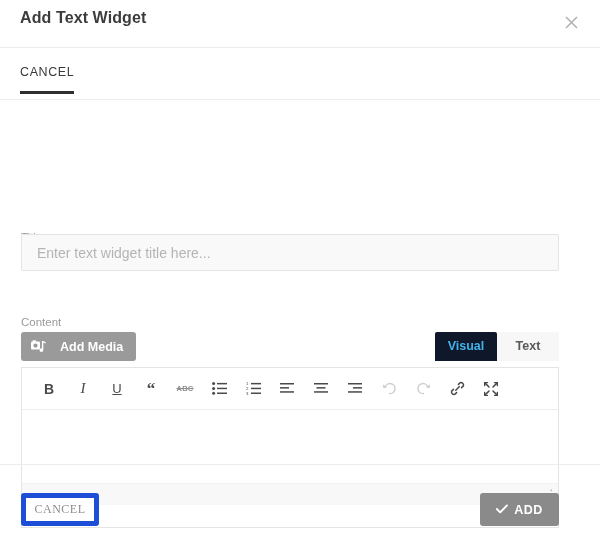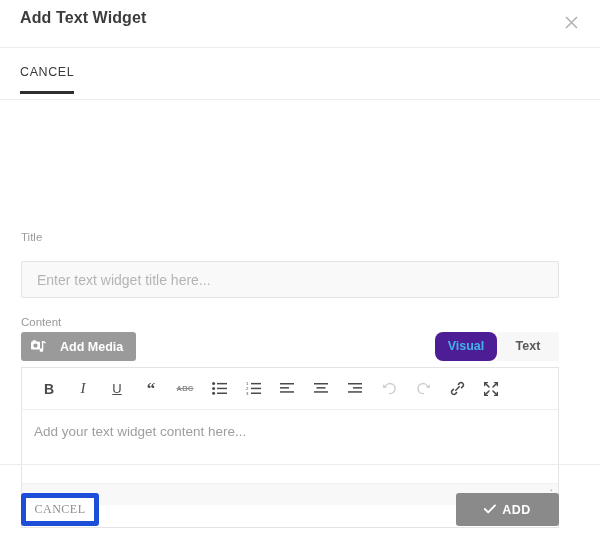--- a/index.html
+++ b/index.html
@@ -86,21 +86,21 @@
     position: absolute;
     font-size: 11.5px;
     color: #9b9b9b;
   }
   .label-title { left: 21px; top: 131px; }
   .label-content { left: 21px; top: 216px; }
 
   .title-input {
     position: absolute;
     left: 21px;
-    top: 161px;
+    top: 134px;
     width: 538px;
     height: 37px;
     background: #f9f9f9;
     border: 1px solid #e4e4e4;
     border-radius: 2px;
     padding: 0 15px;
     font-family: "Liberation Sans", sans-serif;
     font-size: 14px;
     color: #555;
     outline: none;
@@ -140,21 +140,21 @@
     width: 62px;
     height: 29px;
     line-height: 29px;
     text-align: center;
     font-size: 12.5px;
     font-weight: bold;
     border-top-left-radius: 2px;
     border-top-right-radius: 2px;
     cursor: pointer;
   }
-  .mode-visual { background: #4c1d95; color: #41b3e8; border-radius: 8px; }
+  .mode-visual { background: #0f172a; color: #41b3e8; }
   .mode-text { background: #f7f7f7; color: #5a5a5a; }
 
   
   .editor {
     position: absolute;
     left: 21px;
     top: 267px;
     width: 538px;
     height: 161px;
     border: 1px solid #e4e4e4;
@@ -233,21 +233,21 @@
     color: #8d8d8d;
     font-family: Liberation Serif, serif;
     font-size: 12px;
     letter-spacing: .5px;
     cursor: pointer;
   }
   .btn-add {
     position: absolute;
     right: 41px;
     top: 28px;
-    width: 103px;
+    width: 79px;
     height: 33px;
     background: #8a8a8a;
     border: none;
     border-radius: 3px;
     color: #fff;
     font-family: "Liberation Sans", sans-serif;
     font-size: 12.5px;
     font-weight: bold;
     letter-spacing: .5px;
     cursor: pointer;
@@ -384,21 +384,20 @@
           <svg width="14" height="14" viewBox="0 0 14 14" aria-hidden="true">
             <path d="M0.6 0.6 L5 5 M13.4 0.6 L9 5 M0.6 13.4 L5 9 M13.4 13.4 L9 9" stroke="#4a4a4a" stroke-width="1.5" stroke-linecap="round"></path>
             <path d="M0.6 0.6 L3.4 0.6 M0.6 0.6 L0.6 3.4 M13.4 0.6 L10.6 0.6 M13.4 0.6 L13.4 3.4
                      M0.6 13.4 L3.4 13.4 M0.6 13.4 L0.6 10.6 M13.4 13.4 L10.6 13.4 M13.4 13.4 L13.4 10.6" stroke="#4a4a4a" stroke-width="1.5" stroke-linecap="round"></path>
           </svg>
         </div>
 
       </div>
 
       <div class="editor-area">
-        <div>Add your text widget content here...</div>
         <div class="editor-statusbar">
           <div class="resize-handle">
             <svg width="14" height="14" viewBox="0 0 14 14" aria-hidden="true">
               <g fill="#b9b9b9">
                 <rect x="10.5" y="1.5" width="1.6" height="1.6"></rect>
                 <rect x="10.5" y="5" width="1.6" height="1.6"></rect>
                 <rect x="7" y="5" width="1.6" height="1.6"></rect>
                 <rect x="10.5" y="8.5" width="1.6" height="1.6"></rect>
                 <rect x="7" y="8.5" width="1.6" height="1.6"></rect>
                 <rect x="3.5" y="8.5" width="1.6" height="1.6"></rect>

